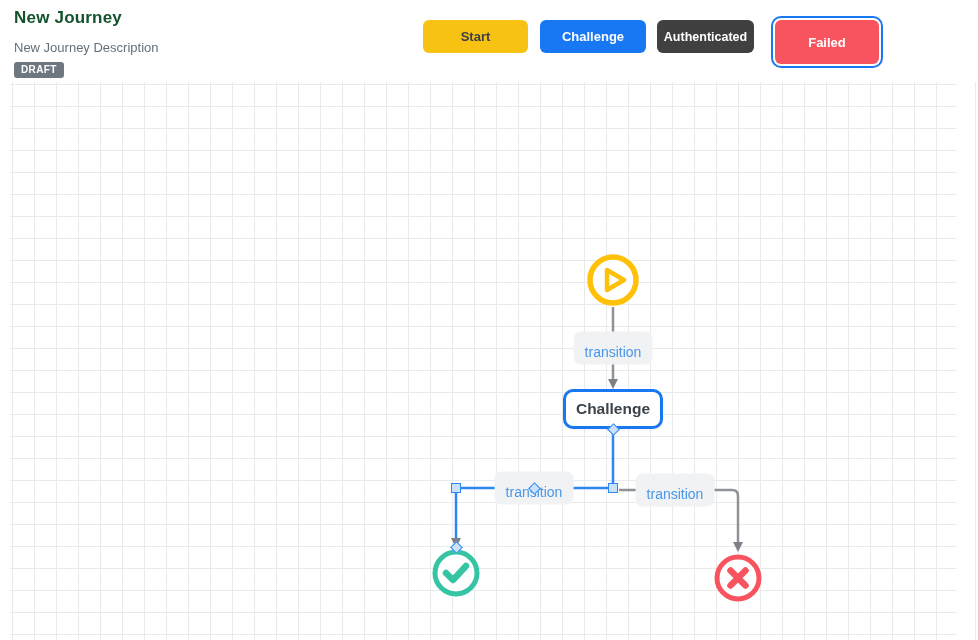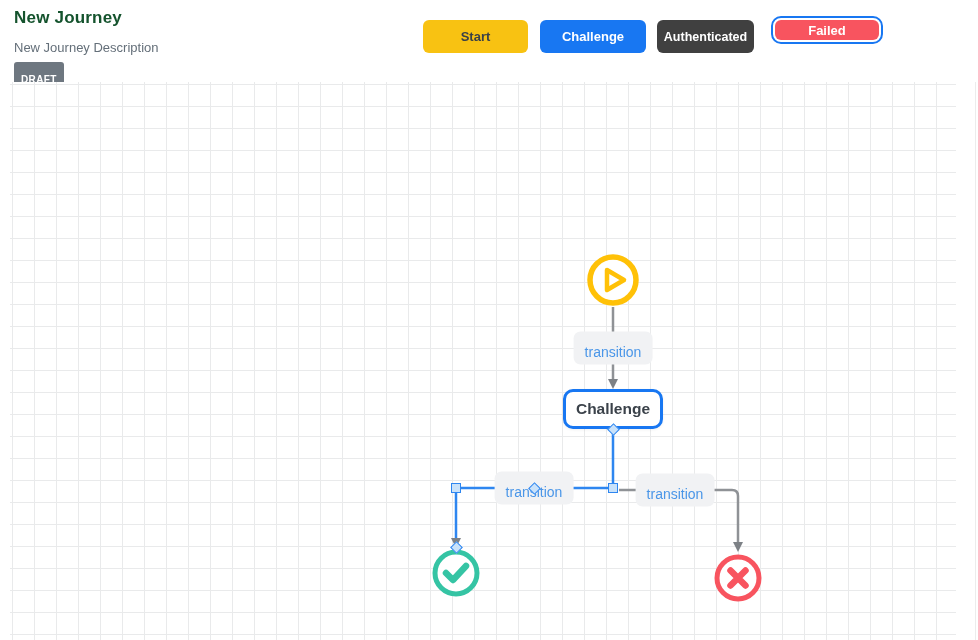--- a/index.html
+++ b/index.html
@@ -5,28 +5,28 @@
   * { margin: 0; padding: 0; box-sizing: border-box; }
   html, body { width: 978px; height: 640px; overflow: hidden; background: #ffffff;
     font-family: "Liberation Sans", "DejaVu Sans", sans-serif; }
   .stage { position: relative; width: 978px; height: 640px; background: #fff; }
 
   
   .title-block { position: absolute; left: 14px; top: 8px; }
   .page-title { font-size: 17px; font-weight: 700; color: #14532d; letter-spacing: .2px; }
   .page-desc { font-size: 13px; color: #646F79; margin-top: 12px; }
   .status-badge { display: inline-block; margin-top: 7px; font-size: 10px; font-weight: 700;
-    color: #fff; background: #6E7780; padding: 12px 7px 3px; border-radius: 3px; letter-spacing: .4px; }
+    color: #fff; background: #6E7780; padding: 2px 7px 3px; border-radius: 3px; letter-spacing: .4px; }
 
   .legend-btn { position: absolute; top: 20px; height: 33px; border: none; border-radius: 6px;
     font-family: inherit; font-size: 13px; font-weight: 700; cursor: pointer; text-align: center; }
   .btn-start { left: 423px; width: 105px; }
   .btn-challenge { left: 540px; width: 106px; }
   .btn-authenticated { left: 657px; width: 97px; font-size: 12.5px; }
-  .btn-failed { left: 775px; width: 104px; top: 20px; height: 20px;
+  .btn-failed { left: 775px; width: 104px; top: 20px; height: 44px;
     outline: 2px solid #1877F2; outline-offset: 2.5px; }
 
   
   .canvas { position: absolute; left: 10px; top: 82px; width: 946px; height: 558px;
     background-color: #fff;
     background-image:
       linear-gradient(to right, var(--grid, #E9EAEB) 1.5px, transparent 1.5px),
       linear-gradient(to bottom, var(--grid, #E9EAEB) 1.5px, transparent 1.5px);
     background-size: 22px 22px; background-position: 2px 2px; }
   .canvas-right-border { position: absolute; left: 975px; top: 82px; width: 1px; height: 558px;

